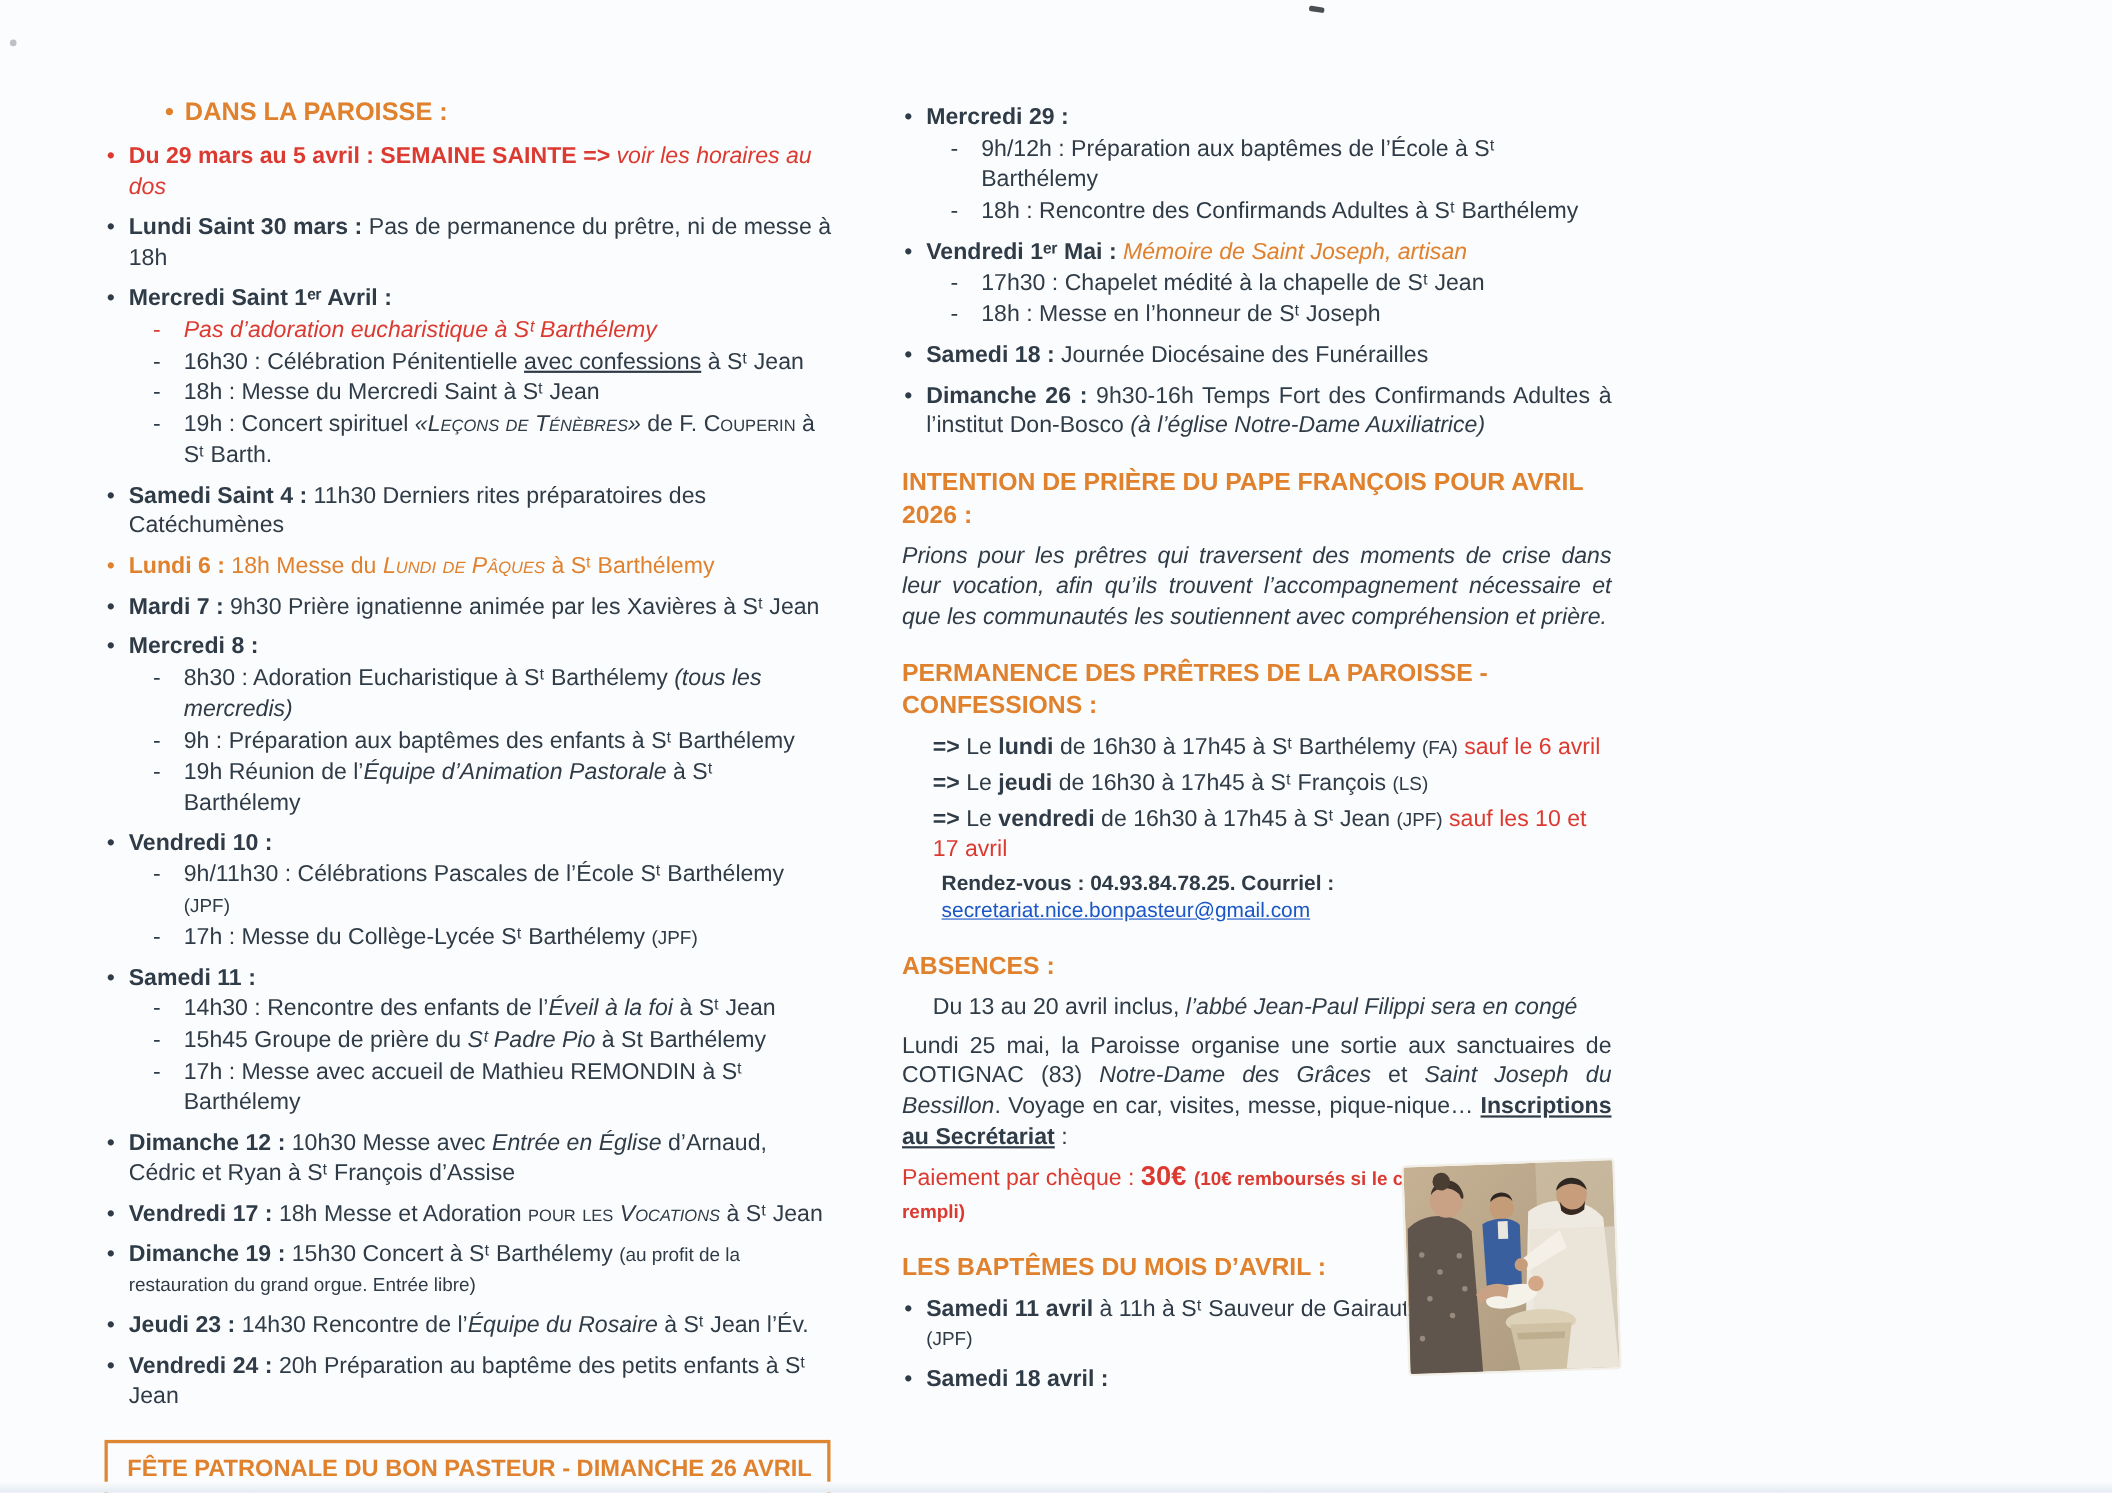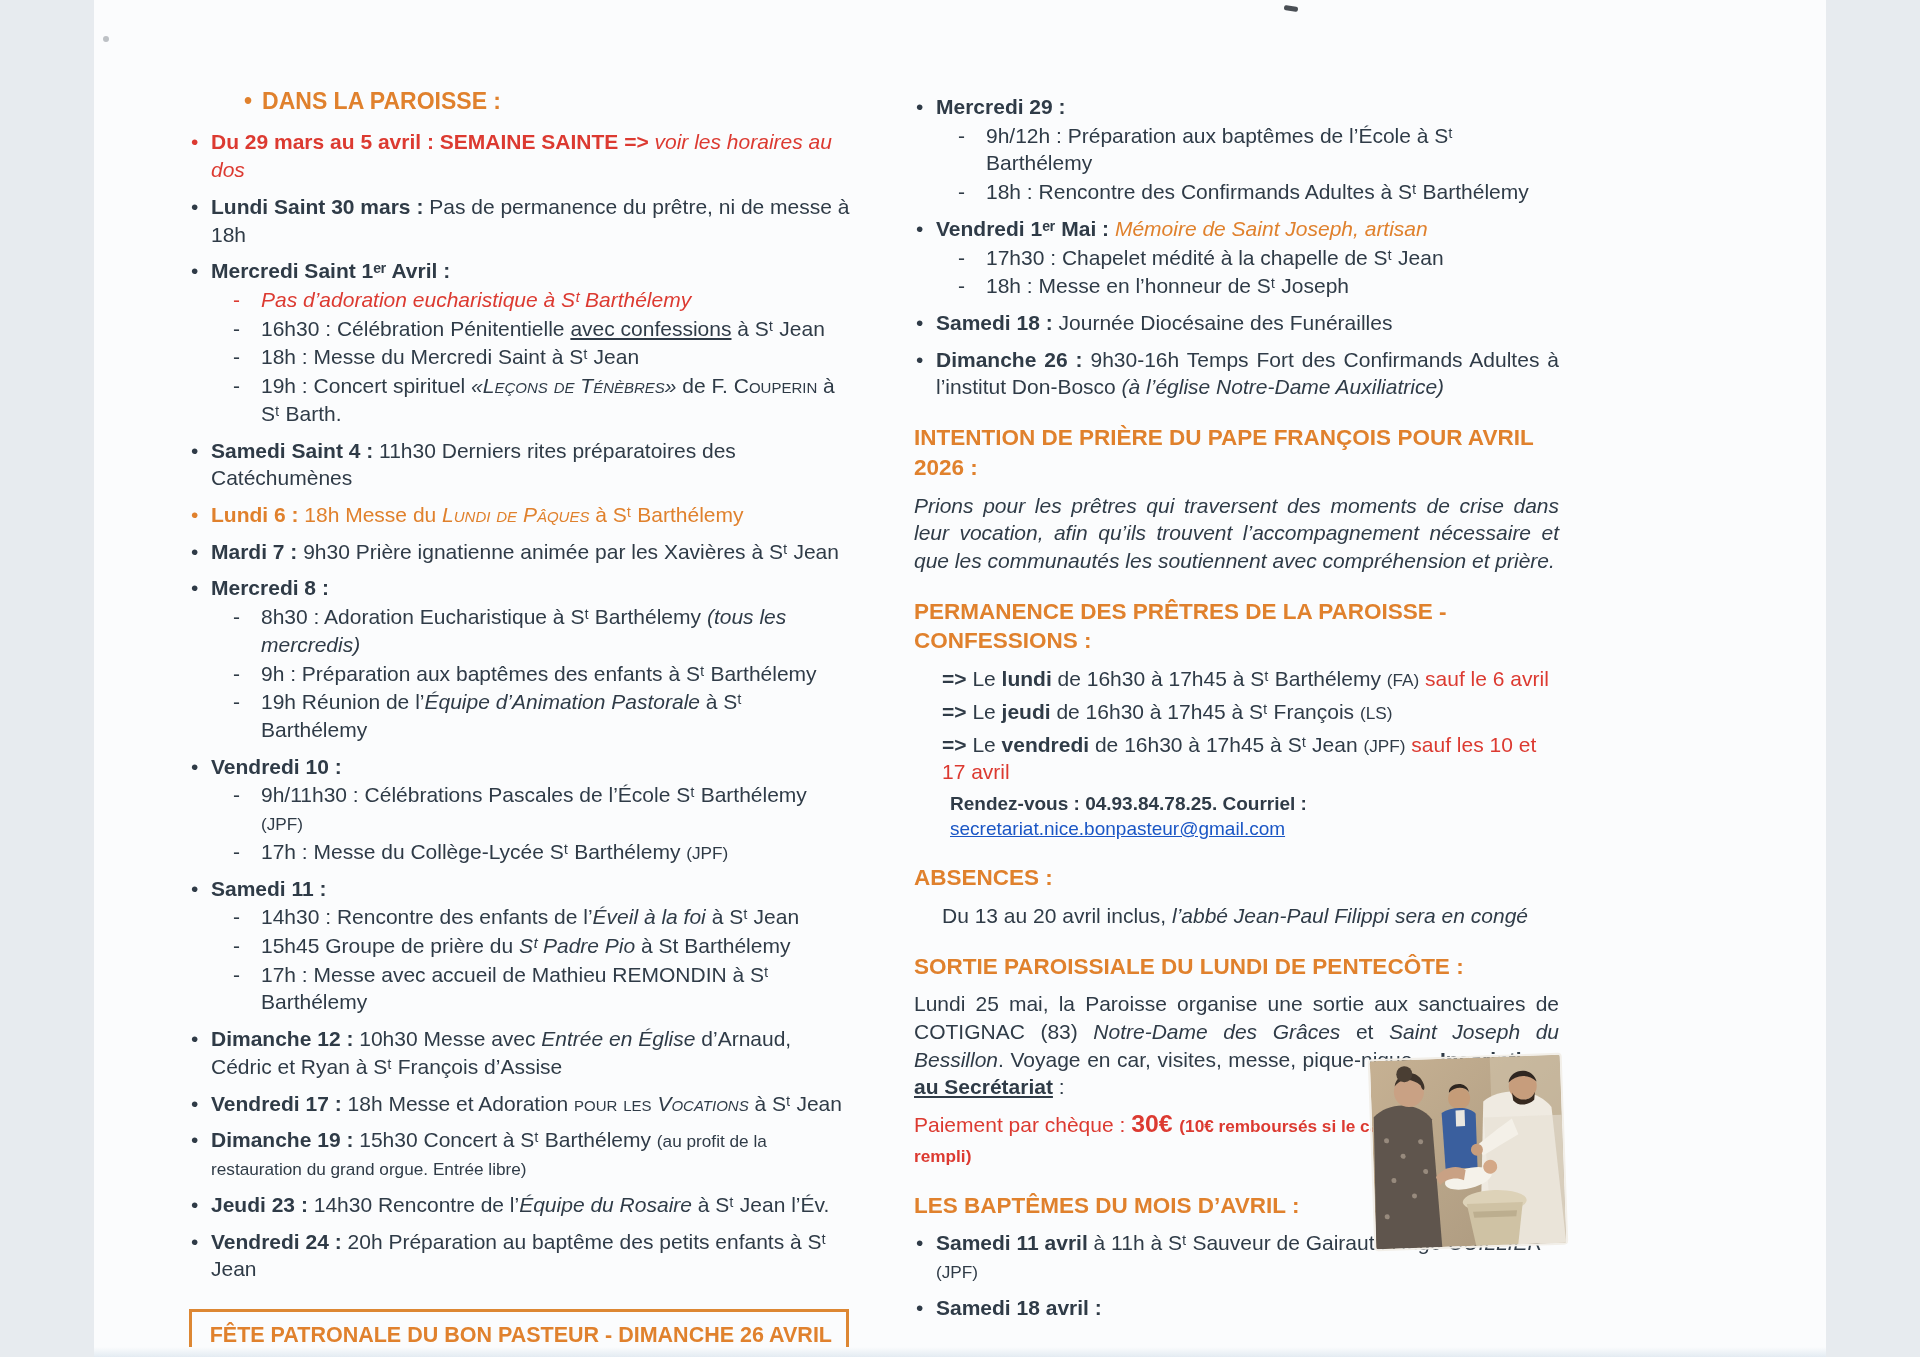--- a/index.html
+++ b/index.html
@@ -1,16 +1,16 @@
 <!DOCTYPE html>
 <html lang="fr"><head>
 <meta charset="utf-8">
 <style>
   html,body{margin:0;padding:0;background:#e7ebef;}
-  .page{position:relative;width:1732px;height:1357px;margin:0 auto;background:#fbfcfd;
+  .page{position:relative;width:1920px;height:1357px;margin:0 auto;background:#fbfcfd;
         font-family:"Liberation Sans","DejaVu Sans",sans-serif;color:#2f3b47;overflow:hidden;}
   .page::after{content:"";position:absolute;left:0;right:0;bottom:0;height:10px;
         background:linear-gradient(#fbfcfd,#e3ebf2);}
   .col{position:absolute;top:84px;font-size:21px;line-height:1.32;}
   .col-left{left:95px;width:662px;}
   .col-right{left:820px;width:645px;}
 
   
   .t-bullhead{color:#e0812d;font-weight:bold;font-size:23px;margin:2px 0 12px;}
   .t-bullhead .bullet{margin-right:10px;}
@@ -103,21 +103,20 @@
         <div class="t-item just"><span class="bullet">•</span><span class="b">Dimanche 26 : </span><span>9h30-16h Temps Fort des Confirmands Adultes à l’institut Don-Bosco </span><span class="i">(à l’église Notre-Dame Auxiliatrice)</span></div>
         <div class="t-head"><span>INTENTION DE PRIÈRE DU PAPE FRANÇOIS POUR AVRIL 2026 :</span></div>
         <div class="t-para i just"><span>Prions pour les prêtres qui traversent des moments de crise dans leur vocation, afin qu’ils trouvent l’accompagnement nécessaire et que les communautés les soutiennent avec compréhension et prière.</span></div>
         <div class="t-head"><span>PERMANENCE DES PRÊTRES DE LA PAROISSE - CONFESSIONS :</span></div>
         <div class="t-note" style="padding-left: 28px;"><span class="b">=&gt; </span><span>Le </span><span class="b">lundi</span><span> de 16h30 à 17h45 à Sᵗ Barthélemy </span><span class="sm">(FA)</span><span class="r"> sauf le 6 avril</span></div>
         <div class="t-note" style="padding-left: 28px;"><span class="b">=&gt; </span><span>Le </span><span class="b">jeudi</span><span> de 16h30 à 17h45 à Sᵗ François </span><span class="sm">(LS)</span></div>
         <div class="t-note" style="padding-left: 28px;"><span class="b">=&gt; </span><span>Le </span><span class="b">vendredi</span><span> de 16h30 à 17h45 à Sᵗ Jean </span><span class="sm">(JPF)</span><span class="r"> sauf les 10 et 17 avril</span></div>
         <div class="t-note sm3" style="padding-left: 36px;"><span class="b">Rendez-vous : </span><span class="b">04.93.84.78.25. </span><span class="b">Courriel : </span><span class="bl u">secretariat.nice.bonpasteur@gmail.com</span></div>
         <div class="t-head"><span>ABSENCES :</span></div>
         <div class="t-para" style="padding-left: 28px;"><span>Du 13 au 20 avril inclus, </span><span class="i">l’abbé Jean-Paul Filippi sera en congé</span></div>
-        <div class="t-head"><span>SORTIE PAROISSIALE DU LUNDI DE PENTECÔTE :</span></div>
         <div class="t-para just"><span>Lundi 25 mai, la Paroisse organise une sortie aux sanctuaires de COTIGNAC (83) </span><span class="i">Notre-Dame des Grâces</span><span> et </span><span class="i">Saint Joseph du Bessillon</span><span>. Voyage en car, visites, messe, pique-nique… </span><span class="b u">Inscriptions au Secrétariat</span><span> :</span></div>
         <div class="t-para"><span class="r">Paiement par chèque : </span><span class="b r lg">30€ </span><span class="b r sm">(10€ remboursés si le car de 50 personnes est rempli)</span></div>
         <div class="t-head"><span>LES BAPTÊMES DU MOIS D’AVRIL :</span></div>
         <div class="t-item" style="padding-left: 22px;"><span class="bullet">•</span><span class="b">Samedi 11 avril </span><span>à 11h à Sᵗ Sauveur de Gairaut : </span><span class="i">Hugo CUILLIER</span><span class="sm"> (JPF)</span></div>
         <div class="t-item" style="padding-left: 22px;"><span class="bullet">•</span><span class="b">Samedi 18 avril :</span></div>
       </div>
 
     <svg class="photo" viewBox="0 0 190 188" aria-hidden="true">
       <defs>
         <linearGradient id="wall" x1="0" y1="0" x2="1" y2="1">

